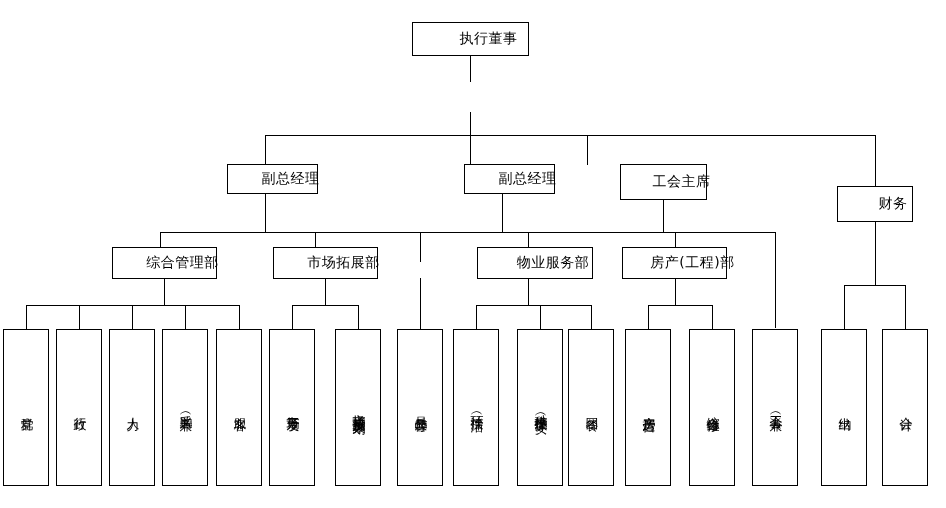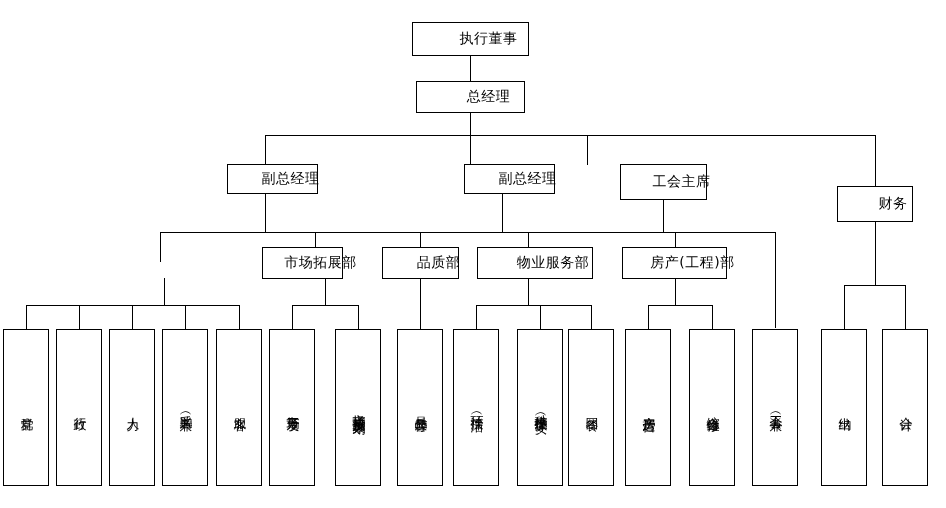--- a/index.html
+++ b/index.html
@@ -109,48 +109,45 @@
 
   <div class="line vline" style="left:875px; top:215px; height:70px;"></div>
   <div class="line hline" style="left:844px; top:285px; width:61px;"></div>
   <div class="line vline" style="left:844px; top:285px; height:44px;"></div>
   <div class="line vline" style="left:905px; top:285px; height:44px;"></div>
 
   <div class="node h" style="left:412px; top:22px; width:117px; height:34px;">
     <span class="label">执行董事</span>
   </div>
 
-  <div class="node h" style="left:416px; top:81px; width:109px; height:32px;">
-    <span class="label">总经理</span>
-  </div>
 
   <div class="node h" style="left:227px; top:164px; width:91px; height:30px;">
     <span class="label">副总经理</span>
   </div>
 
   <div class="node h" style="left:464px; top:164px; width:91px; height:30px;">
     <span class="label">副总经理</span>
   </div>
 
   <div class="node h" style="left:620px; top:164px; width:87px; height:36px;">
     <span class="label">工会主席</span>
   </div>
 
   <div class="node h" style="left:837px; top:186px; width:76px; height:36px;">
     <span class="label">财务</span>
   </div>
 
-
-  <div class="node h" style="left:262px; top:247px; width:81px; height:32px;">
+  <div class="node h" style="left:112px; top:247px; width:105px; height:32px;">
+    <span class="label">综合管理部</span>
+  </div>
+
+  <div class="node h" style="left:273px; top:247px; width:105px; height:32px;">
     <span class="label">市场拓展部</span>
   </div>
 
-  <div class="node h" style="left:382px; top:247px; width:77px; height:32px;">
-    <span class="label">品质部</span>
-  </div>
 
   <div class="node h" style="left:477px; top:247px; width:116px; height:32px;">
     <span class="label">物业服务部</span>
   </div>
 
   <div class="node h" style="left:622px; top:247px; width:105px; height:32px;align-items:center;">
     <span class="label">房产(工程)部</span>
   </div>
 
   <div class="node v" style="left:3px; top:329px; width:46px; height:157px;">

